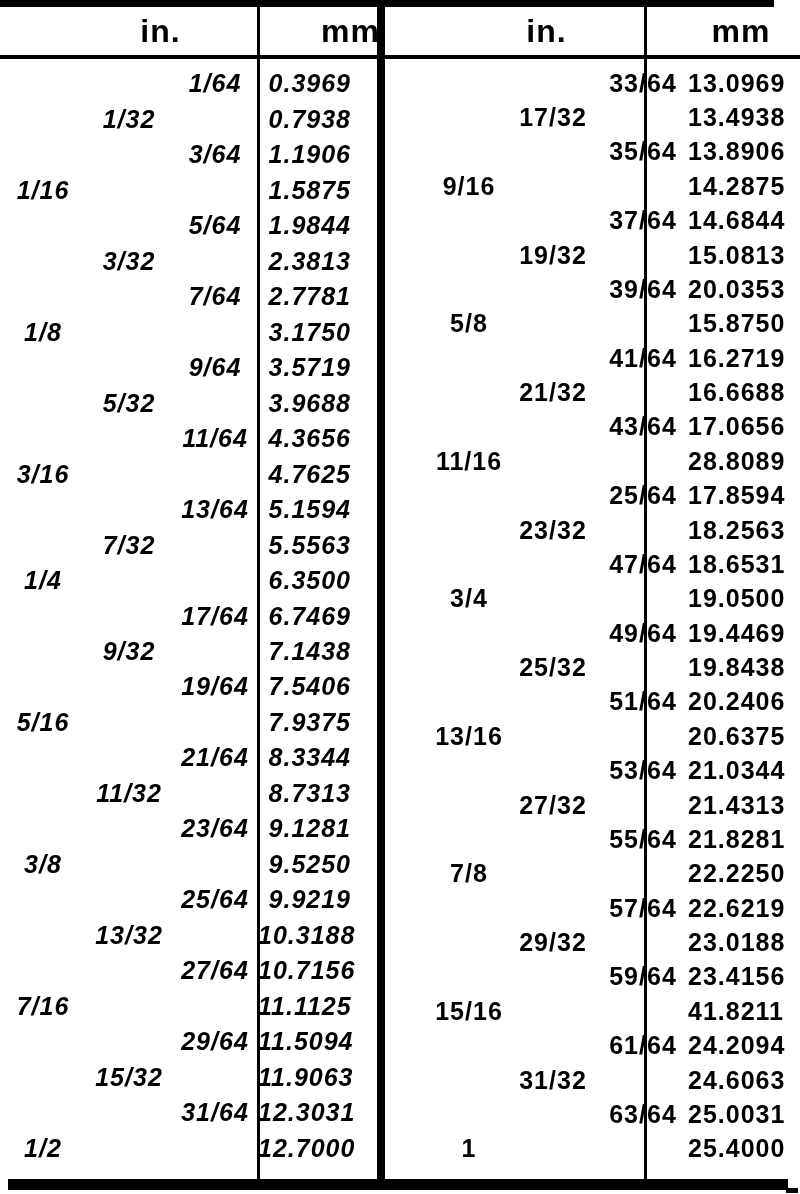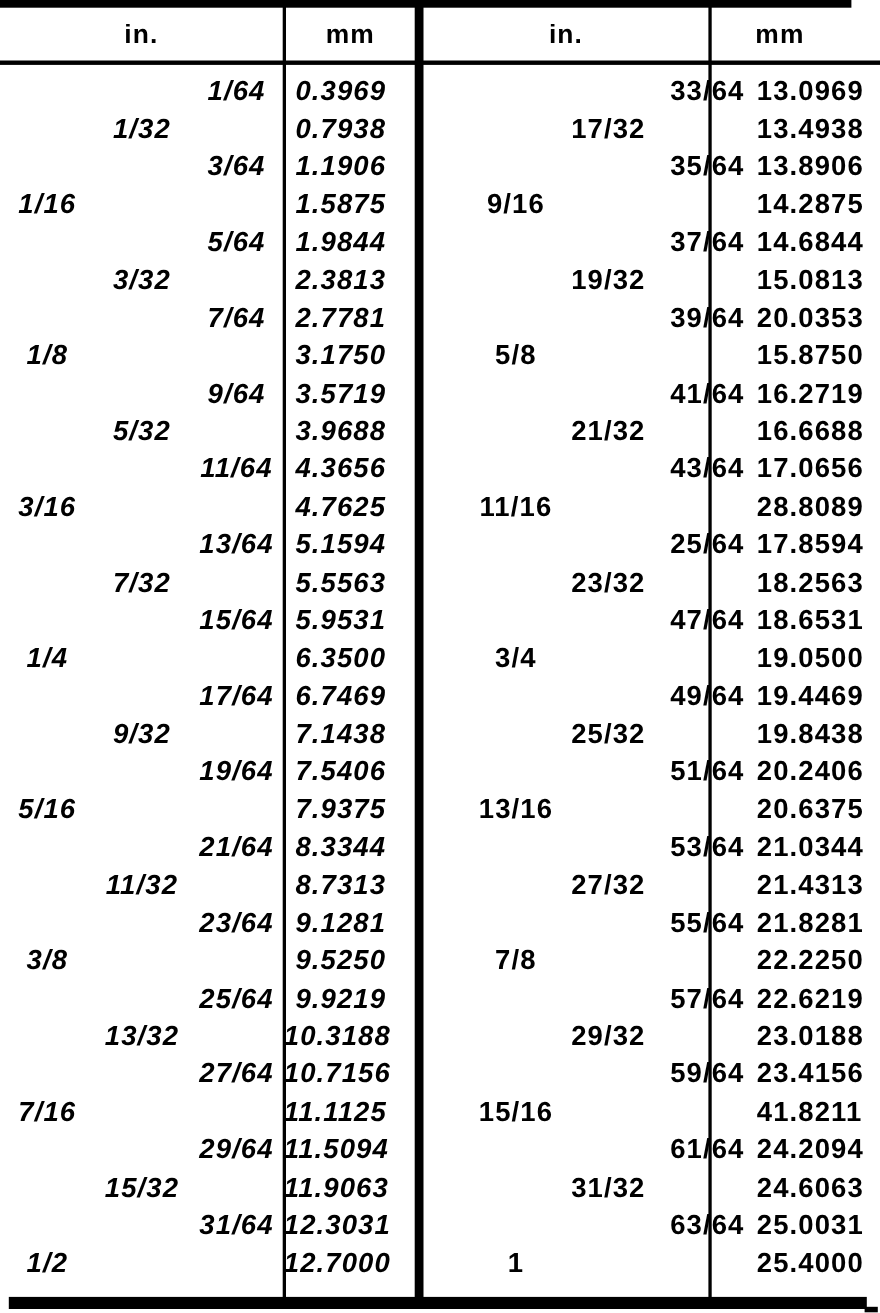--- a/index.html
+++ b/index.html
@@ -31,22 +31,23 @@
   .v-thick-mid   { left: 377px; top: 0; width: 8px; height: 1190px; }
   .v-thin-right  { left: 644px; top: 0; width: 3px; height: 1190px; }
 
   .header-cell {
     position: absolute;
     top: 8px;
     height: 47px;
     display: flex;
     align-items: center;
     justify-content: center;
-    font-size: 24px;
+    font-size: 32px;
     letter-spacing: 1px;
+    margin-left: 32px;
   }
   .hdr-in-left  { left: 0;    width: 257px; }
   .hdr-mm-left  { left: 260px; width: 117px; }
   .hdr-in-right { left: 385px; width: 259px; }
   .hdr-mm-right { left: 647px; width: 124px; }
 
   .rows {
     position: absolute;
     top: 66px;
     height: 1100px;
@@ -176,26 +177,20 @@
         <div class="frac">13/64</div>
         <div class="mmv">5.1594</div>
       </div>
       <div class="trow">
         <div class="frac"></div>
         <div class="frac">7/32</div>
         <div class="frac"></div>
         <div class="mmv">5.5563</div>
       </div>
       <div class="trow">
-        <div class="frac"></div>
-        <div class="frac"></div>
-        <div class="frac">15/64</div>
-        <div class="mmv">5.9531</div>
-      </div>
-      <div class="trow">
         <div class="frac">1/4</div>
         <div class="frac"></div>
         <div class="frac"></div>
         <div class="mmv">6.3500</div>
       </div>
       <div class="trow">
         <div class="frac"></div>
         <div class="frac"></div>
         <div class="frac">17/64</div>
         <div class="mmv">6.7469</div>

